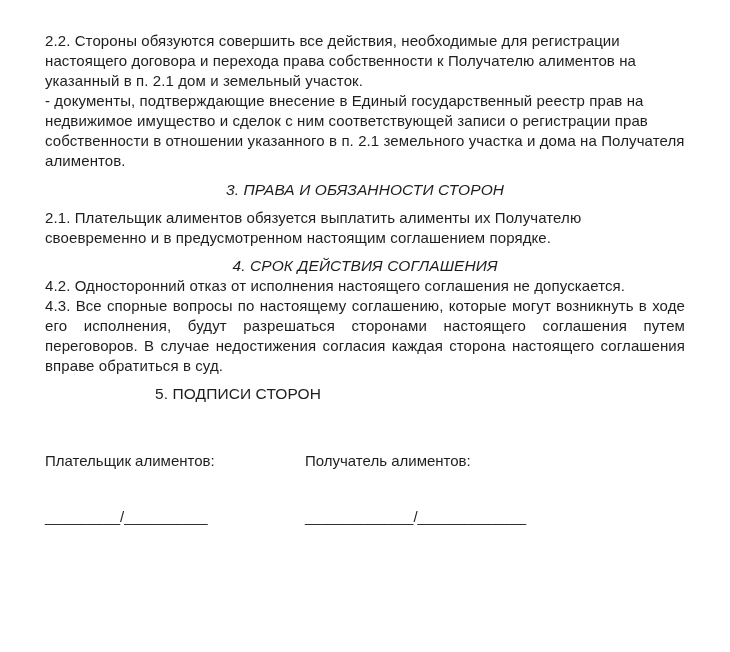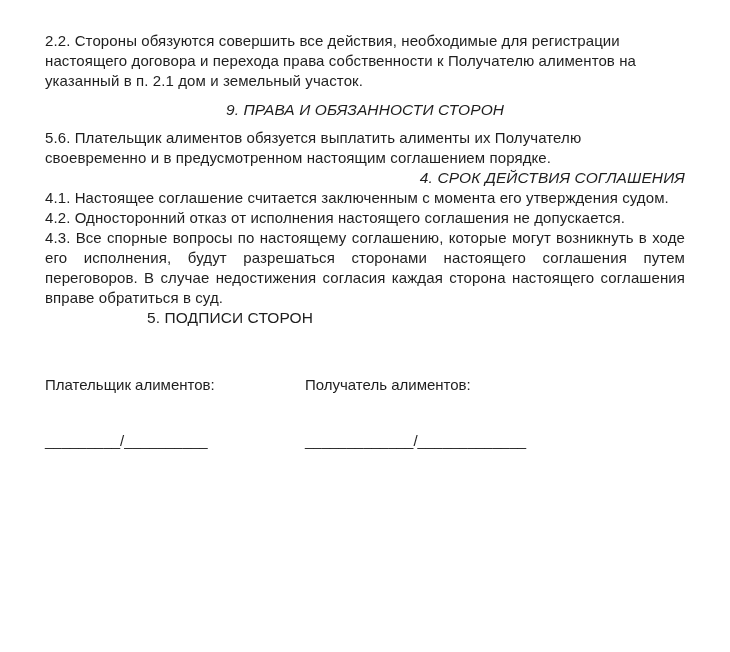--- a/index.html
+++ b/index.html
@@ -32,25 +32,24 @@
   }
   .doc .heading-center {
     margin: 9px 0 8px 0;
     font-size: 15.5px;
     line-height: 20px;
     font-style: italic;
     text-align: center;
     font-weight: normal;
   }
   .doc .heading-center.tight {
-    margin: 0 0 0 0;
-    text-align: right;
+    margin: 8px 0 0 0;
   }
   .doc .heading-indent {
-    margin: 0;
+    margin: 8px;
     font-size: 15.5px;
     line-height: 20px;
     font-weight: normal;
     padding-left: 102px;
   }
   .sig-labels {
     display: flex;
     margin-top: 47px;
   }
   .sig-lines {
@@ -73,28 +72,28 @@
     line-height: 20px;
     white-space: nowrap;
   }
 </style>
 </head>
 <body>
 
 <div class="page">
   <div class="doc">
     <p>2.2. Стороны обязуются совершить все действия, необходимые для регистрации настоящего договора и перехода права собственности к Получателю алиментов на указанный в п. 2.1 дом и земельный участок.</p>
+    <p>- документы, подтверждающие внесение в Единый государственный реестр прав на недвижимое имущество и сделок с ним соответствующей записи о регистрации прав собственности в отношении указанного в п. 2.1 земельного участка и дома на Получателя алиментов.</p>
 
-    <p class="heading-center">9. ПРАВА И ОБЯЗАННОСТИ СТОРОН</p>
+    <p class="heading-center">3. ПРАВА И ОБЯЗАННОСТИ СТОРОН</p>
 
-    <p>5.6. Плательщик алиментов обязуется выплатить алименты их Получателю своевременно и в предусмотренном настоящим соглашением порядке.</p>
+    <p>2.1. Плательщик алиментов обязуется выплатить алименты их Получателю своевременно и в предусмотренном настоящим соглашением порядке.</p>
 
     <p class="heading-center tight">4. СРОК ДЕЙСТВИЯ СОГЛАШЕНИЯ</p>
 
-    <p>4.1. Настоящее соглашение считается заключенным с момента его утверждения судом.</p>
     <p>4.2. Односторонний отказ от исполнения настоящего соглашения не допускается.</p>
     <p class="justify">4.3. Все спорные вопросы по настоящему соглашению, которые могут возникнуть в ходе его исполнения, будут разрешаться сторонами настоящего соглашения путем переговоров. В случае недостижения согласия каждая сторона настоящего соглашения вправе обратиться в суд.</p>
 
     <p class="heading-indent">5. ПОДПИСИ СТОРОН</p>
   </div>
 
   <div class="sig-labels">
     <div class="sig-col-left sig-label">Плательщик алиментов:</div>
     <div class="sig-col-right sig-label">Получатель алиментов:</div>
   </div>

